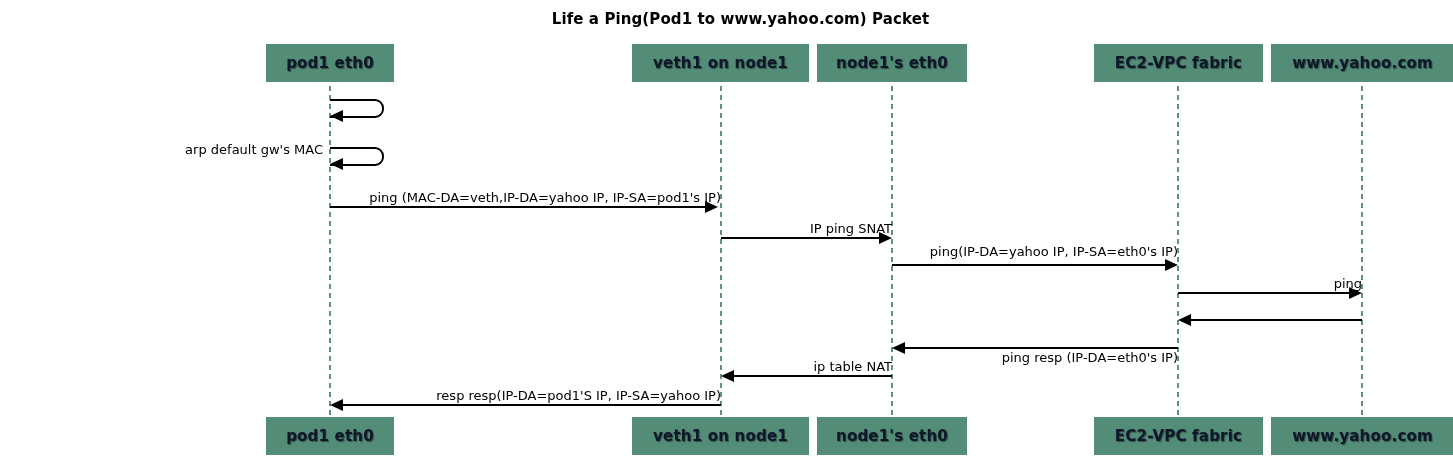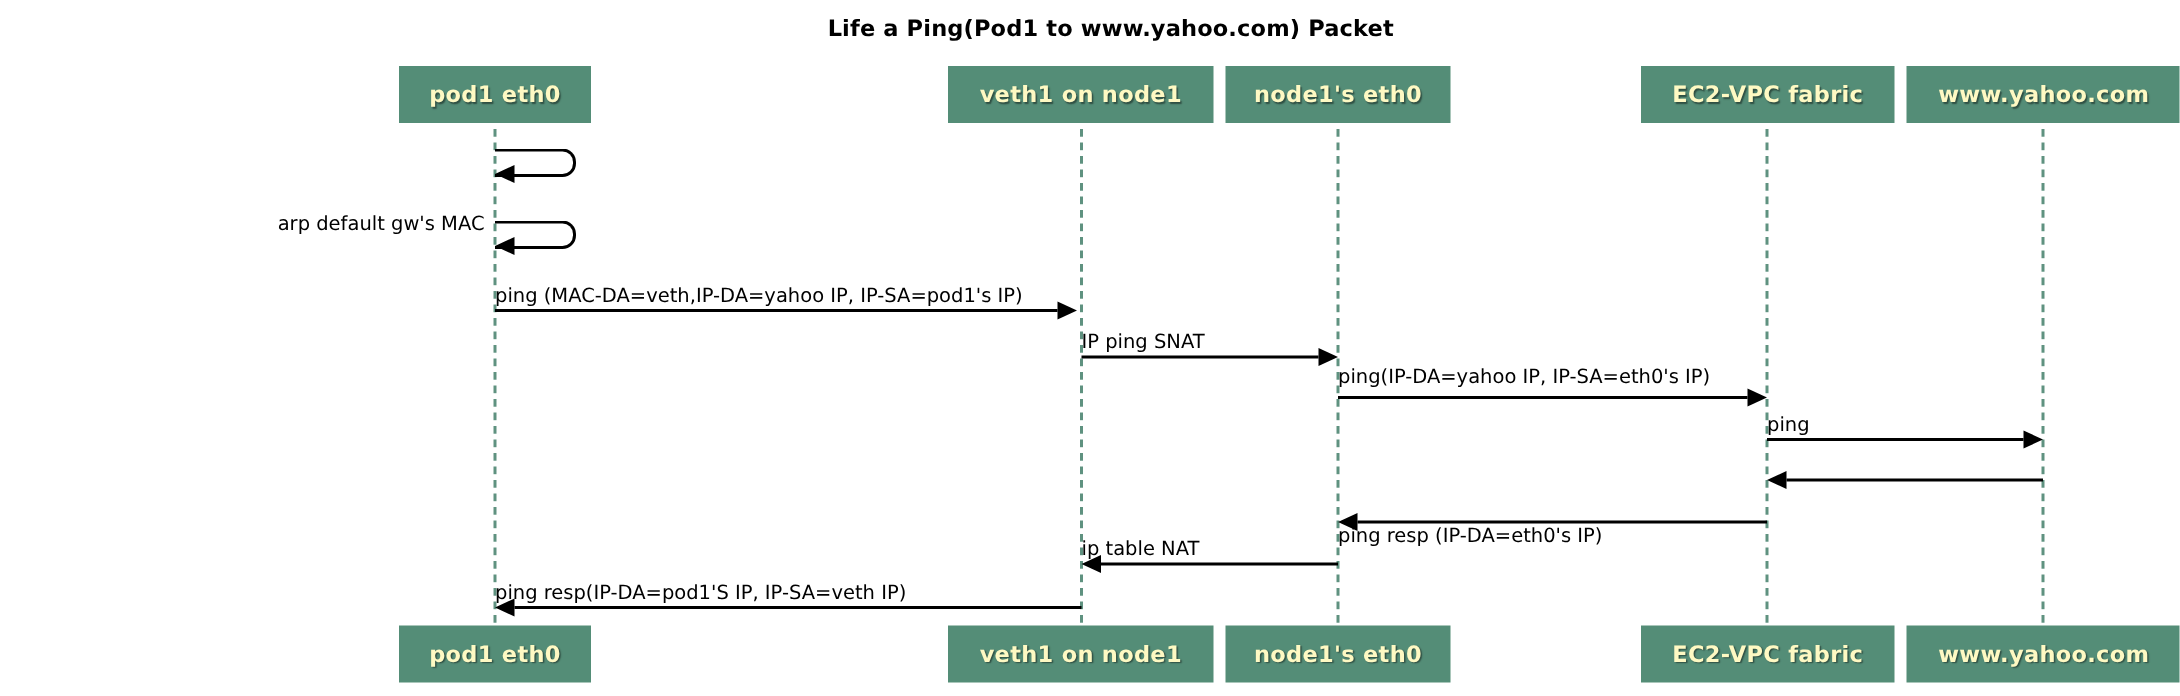--- a/index.html
+++ b/index.html
@@ -39,21 +39,21 @@
   .participant-box {
     position: absolute;
     height: 38px;
     background: #548d77;
     display: flex;
     align-items: center;
     justify-content: center;
     box-sizing: border-box;
   }
   .participant-label {
-    color: #fef9c3;
+    color: #0f172a;
     font-size: 15px;
     font-weight: bold;
     text-shadow: 1px 1px 1px rgba(0,0,0,0.45);
     white-space: nowrap;
     letter-spacing: 0.2px;
   }
   .msg-line {
     position: absolute;
     height: 2px;
     background: #000000;
@@ -72,21 +72,21 @@
     border-right: 13px solid #000000;
   }
   .msg-label {
     position: absolute;
     font-size: 13px;
     color: #000000;
     white-space: nowrap;
     line-height: 15px;
   }
   .msg-label.center {
-    text-align: left;
+    text-align: right;
   }
   .msg-label.right {
     text-align: right;
   }
   .self-loop {
     position: absolute;
     box-sizing: border-box;
     border: 2px solid #000000;
     border-left: none;
     border-top-right-radius: 9px;
@@ -151,21 +151,21 @@
   <div class="msg-line" style="left:891px; top:347px; width:273px;"></div>
   <div class="arrow-head left" style="left:878px; top:342px;"></div>
   <div class="msg-label center" style="left:878px; top:350px; width:286px;">ping resp (IP-DA=eth0's IP)</div>
 
   <div class="msg-line" style="left:720px; top:375px; width:158px;"></div>
   <div class="arrow-head left" style="left:707px; top:370px;"></div>
   <div class="msg-label center" style="left:707px; top:359px; width:171px;">ip table NAT</div>
 
   <div class="msg-line" style="left:329px; top:404px; width:378px;"></div>
   <div class="arrow-head left" style="left:316px; top:399px;"></div>
-  <div class="msg-label center" style="left:316px; top:388px; width:391px;">ping resp(IP-DA=pod1'S IP, IP-SA=veth IP)</div>
+  <div class="msg-label center" style="left:316px; top:388px; width:391px;">resp resp(IP-DA=pod1'S IP, IP-SA=yahoo IP)</div>
 
   <div class="participant-box" style="left:252px; top:417px; width:128px;">
     <span class="participant-label">pod1 eth0</span>
   </div>
   <div class="participant-box" style="left:618px; top:417px; width:177px;">
     <span class="participant-label">veth1 on node1</span>
   </div>
   <div class="participant-box" style="left:803px; top:417px; width:150px;">
     <span class="participant-label">node1's eth0</span>
   </div>

